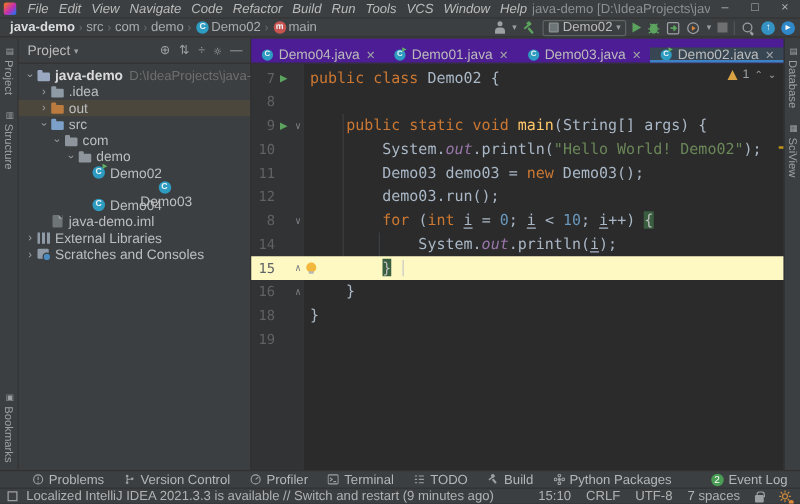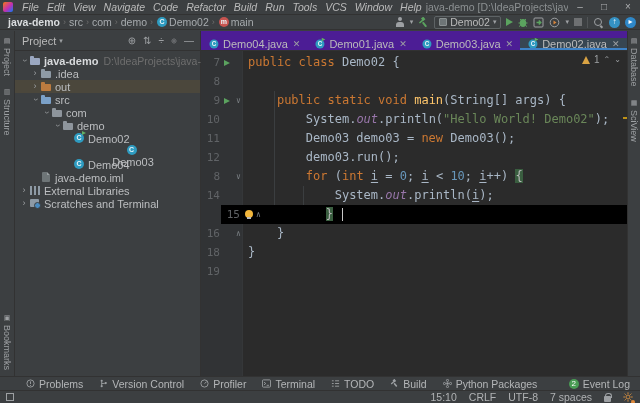--- a/index.html
+++ b/index.html
@@ -93,21 +93,21 @@
   .tab{display:flex;align-items:center;gap:4px;padding:0 7px;font-size:11px;color:#bbbbbb;position:relative;}
   .tab .ico{width:11px;height:10px;transform:scale(.9);}
   .tab.active{background:#374652;margin-top:32px;}
   .tab.active:after{content:"";position:absolute;left:0;right:0;bottom:0;height:2px;background:#3d82c7;}
   .tab-close{color:#9da0a3;font-size:9px;margin-left:1px;}
 
   .editor{position:absolute;left:0;top:20px;right:0;bottom:0;font-family:"DejaVu Sans Mono",monospace;font-size:12px;}
   .gutterbg{position:absolute;left:0;top:0;bottom:0;width:42px;background:#313335;border-right:1px solid #353739;}
   .codewrap{position:absolute;left:0;top:2px;right:0;}
   .crow{height:19px;display:flex;align-items:center;position:relative;}
-  .crow.current{background:#000000;margin-left:20px;}
+  .crow.current{background:#fef9c3;}
   .ln{width:20px;flex:none;text-align:right;color:#606366;font-size:11px;padding-right:1px;}
   .runcol{width:12px;flex:none;display:flex;align-items:center;justify-content:center;}
   .runarrow{width:0;height:0;border-left:6px solid #5ba35f;border-top:3.5px solid transparent;border-bottom:3.5px solid transparent;}
   .foldcol{width:11px;flex:none;text-align:center;color:#797f83;font-size:8px;line-height:1;}
   .code{flex:1;margin:0;padding-left:4px;white-space:pre;line-height:19px;}
   .tok-kw{color:#cc7832;}
   .tok-pl{color:#a9b7c6;}
   .tok-st{color:#6a8759;}
   .tok-nu{color:#6897bb;}
   .tok-me{color:#ffc66b;}
@@ -351,21 +351,21 @@
             <span class="ico">
               <span class="libsbars"></span>
             </span>
             <span class="t-label">External Libraries</span>
           </div>
           <div class="trow" style="padding-left: 4px;">
             <span class="chev">›</span>
             <span class="ico">
               <span class="scratch"></span>
             </span>
-            <span class="t-label">Scratches and Terminal</span>
+            <span class="t-label">Scratches and Consoles</span>
           </div>
         </div>
     </div>
 
     <div class="edarea">
       <div class="tabs" id="tabs">
           <div class="tab">
             <span class="ico">
               <span class="classball">C</span>
             </span>
@@ -570,20 +570,21 @@
         <span>Python Packages</span>
       </span>
       <span class="eventlog">
         <span class="evbadge">2</span>
         <span>Event Log</span>
       </span>
     </div>
 
   <div class="statusbar">
     <span class="sb-toggle"></span>
+    <span class="sb-msg">Localized IntelliJ IDEA 2021.3.3 is available // Switch and restart (9 minutes ago)</span>
     <span class="sb-right" id="sbright">
         <span class="sb-seg">15:10</span>
         <span class="sb-seg">CRLF</span>
         <span class="sb-seg">UTF-8</span>
         <span class="sb-seg">7 spaces</span>
         <span class="lock"></span>
         <span class="gearwrap"><svg width="10" height="10" viewBox="0 0 10 10">
             <circle cx="5" cy="5" r="2" fill="none" stroke="#c8873f"></circle>
             <path d="M5 0.3v1.7M5 8v1.7M0.3 5h1.7M8 5h1.7M1.6 1.6l1.2 1.2M7.2 7.2l1.2 1.2M8.4 1.6L7.2 2.8M2.8 7.2L1.6 8.4" stroke="#c8873f"></path>
           </svg></span>

